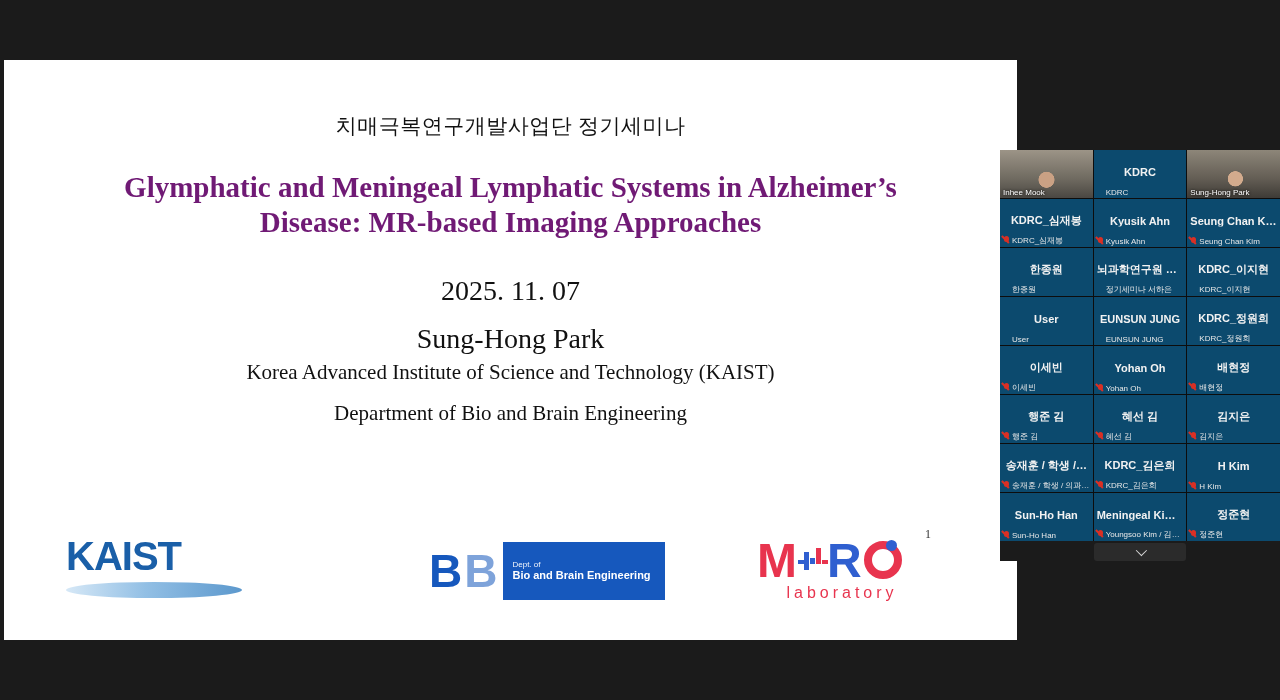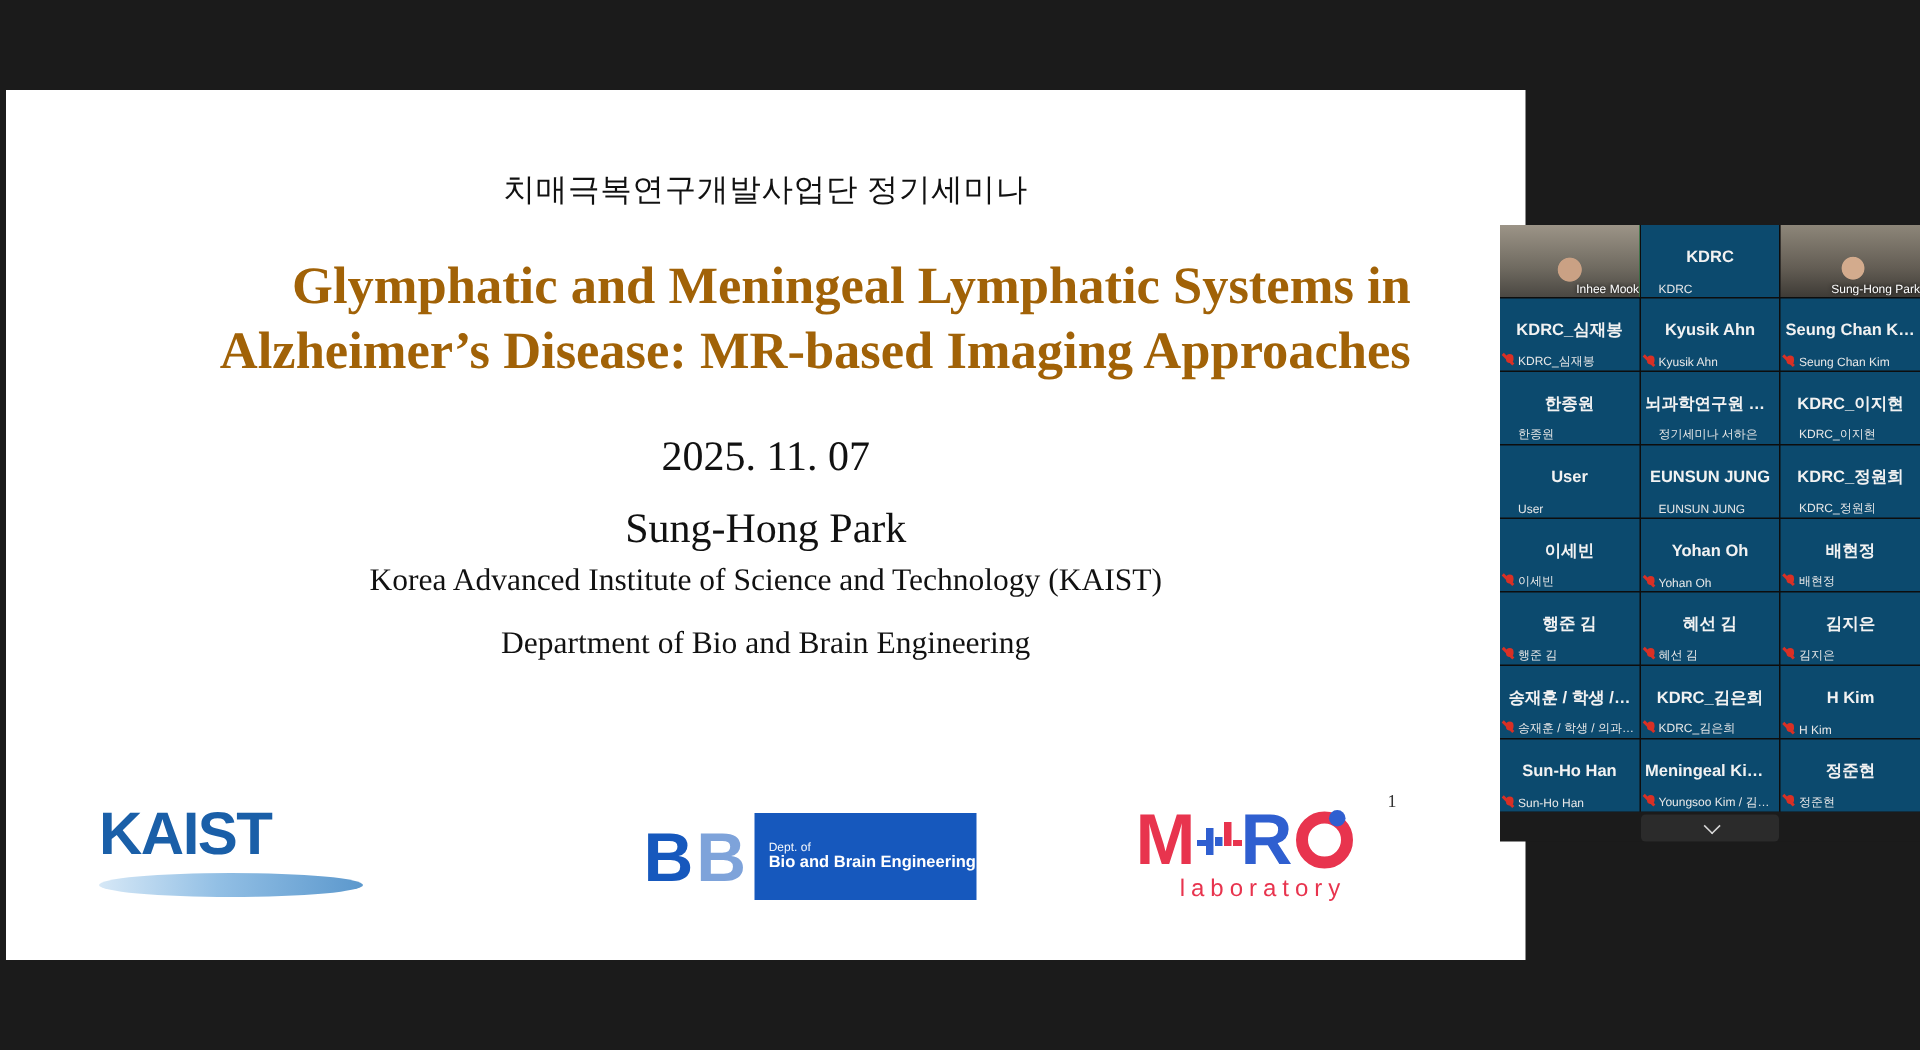--- a/index.html
+++ b/index.html
@@ -28,24 +28,24 @@
   .seminar-line {
     font-family: "Liberation Serif", serif;
     font-size: 21px;
     color: #111;
     letter-spacing: 0.5px;
     margin-bottom: 30px;
   }
   .slide-title {
     font-family: "Liberation Serif", serif;
     font-weight: bold;
-    font-size: 35px;
+    font-size: 29px;
     line-height: 1.22;
-    color: #a16207;
-    text-align: right;
+    color: #701a75;
+    text-align: center;
     max-width: 860px;
   }
   .slide-date {
     font-family: "Liberation Serif", serif;
     font-size: 28px;
     color: #111;
     margin-top: 34px;
   }
   .slide-presenter {
     font-family: "Liberation Serif", serif;
@@ -88,21 +88,21 @@
   
   .bbe-logo { position: absolute; left: 425px; bottom: 26px; display: flex; align-items: stretch; height: 58px; }
   .bbe-marks { display: flex; align-items: center; gap: 2px; padding-right: 6px; }
   .bbe-b {
     font-family: "Liberation Sans", sans-serif;
     font-weight: bold; font-size: 46px; color: #1658bd; line-height: 1;
   }
   .bbe-b.ghost { color: #1658bd; opacity: .55; }
   .bbe-blue {
     background: #1658bd; color: #fff;
-    padding: 7px 0 7px 9px;
+    padding: 7px 14px 7px 9px;
     display: flex; flex-direction: column; justify-content: center;
   }
   .bbe-dept { font-size: 8px; line-height: 1.15; opacity: .95; }
   .bbe-name { font-size: 11px; font-weight: bold; line-height: 1.2; }
   
   .mro-logo { position: absolute; right: 90px; bottom: 20px; width: 170px; height: 74px; }
   .mro-row { display: flex; align-items: flex-end; height: 50px; }
   .mro-m {
     font-family: "Liberation Sans", sans-serif; font-weight: bold; font-size: 48px;
     color: #e8344e; line-height: .9;
@@ -220,21 +220,21 @@
       radial-gradient(circle at 50% 62%, #caa184 0 14%, rgba(0,0,0,0) 15%),
       linear-gradient(180deg,#9c9487 0%, #6f6a60 60%, #4a4742 100%);
   }
   .cam.b {
     background:
       radial-gradient(circle at 52% 60%, #d3ab8d 0 13%, rgba(0,0,0,0) 14%),
       linear-gradient(180deg,#8d8679 0%, #635d54 60%, #3e3b36 100%);
   }
   .cam-label {
     position: absolute; left: 0; right: 0; bottom: 1px;
-    text-align: right;
+    text-align: left;
     padding-left: 3px;
     font-size: 8px;
     color: #ffffff;
     text-shadow: 0 0 3px #000;
     white-space: nowrap; overflow: hidden; text-overflow: ellipsis;
   }
   .tile.kdrc-plain .tile-center-name { transform: translateY(-70%); }
 
   
   .gallery-more {

